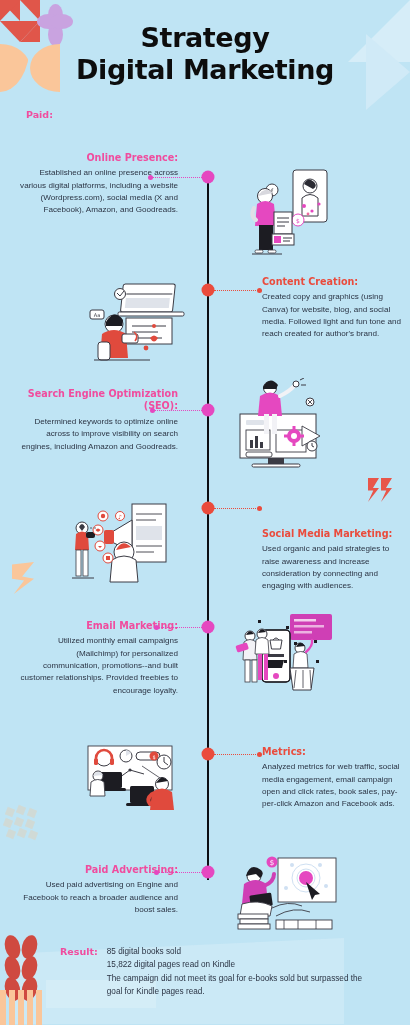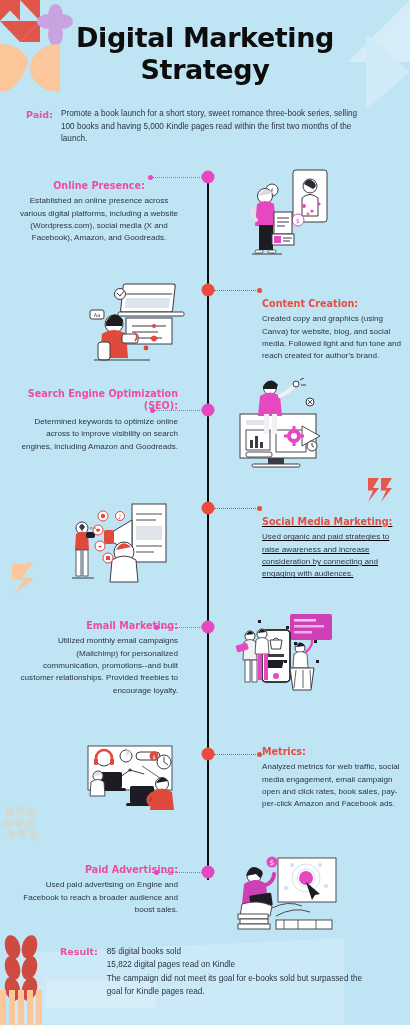--- a/index.html
+++ b/index.html
@@ -246,36 +246,35 @@
 
   <div class="deco stripes">
     <i></i>
       <i></i>
       <i></i>
       <i></i>
       <i></i>
   </div>
 
   <div class="title">
+    <div>Strategy</div>
     <div>Digital Marketing</div>
-    <div>Strategy</div>
   </div>
 
   <div class="goal-row">
     <div class="goal-label">Paid:</div>
-    <div class="goal-text">Promote a book launch for a short story, sweet romance three-book series, selling 100 books and having 5,000 Kindle pages read within the first two months of the launch.</div>
   </div>
 
   <div class="axis"></div>
 
   <div class="node pink" style="top:177px;"></div>
   <div class="connector pinkcap" style="left:150px;top:177px;width:52px;">
     <span class="endcap" style="left:-2px;"></span>
   </div>
-  <div class="step left" style="top:180px;text-align:center;">
+  <div class="step left" style="top:152px;">
     <h3>Online Presence:</h3>
     <p>Established an online presence across various digital platforms, including a website (Wordpress.com), social media (X and Facebook), Amazon, and Goodreads.</p>
   </div>
   <div class="illu" style="left:236px;top:168px;">
     <svg width="105" height="105" viewBox="0 0 105 105">
       <rect x="57" y="2" width="34" height="52" rx="3" fill="#fff" stroke="#3b3b44" stroke-width="1"></rect>
       <circle cx="74" cy="18" r="7" fill="#fff" stroke="#3b3b44" stroke-width="1"></circle>
       <path d="M66 30 q8 -7 16 0 l0 18 -16 0 z" fill="#fff" stroke="#3b3b44" stroke-width="1"></path>
       <path d="M68 16 q4 -8 10 -2 q4 4 -1 7" fill="#2b2b33"></path>
       <circle cx="68" cy="38" r="2" fill="#e548c0"></circle>
@@ -302,21 +301,21 @@
       <line x1="47" y1="70" x2="56" y2="70" stroke="#3b3b44" stroke-width="1"></line>
       <line x1="47" y1="73" x2="54" y2="73" stroke="#3b3b44" stroke-width="1"></line>
       <line x1="16" y1="86" x2="46" y2="86" stroke="#3b3b44" stroke-width="1"></line>
     </svg>
   </div>
 
   <div class="node red" style="top:290px;"></div>
   <div class="connector red" style="left:214px;top:290px;width:46px;">
     <span class="endcap" style="right:-2px;"></span>
   </div>
-  <div class="step right" style="top:298px;">
+  <div class="step right" style="top:276px;">
     <h3>Content Creation:</h3>
     <p>Created copy and graphics (using Canva) for website, blog, and social media. Followed light and fun tone and reach created for author's brand.</p>
   </div>
   <div class="illu" style="left:88px;top:278px;">
     <svg width="108" height="86" viewBox="0 0 108 86">
       <rect x="36" y="6" width="52" height="28" rx="2" fill="#fff" stroke="#3b3b44" stroke-width="1" transform="skewX(-6)"></rect>
       <line x1="40" y1="16" x2="86" y2="16" stroke="#3b3b44" stroke-width="1" transform="skewX(-6)"></line>
       <rect x="40" y="20" width="44" height="10" fill="#dfe3ea" transform="skewX(-6)"></rect>
       <rect x="30" y="34" width="66" height="4" rx="1.5" fill="#fff" stroke="#3b3b44" stroke-width="1"></rect>
       <rect x="38" y="40" width="46" height="26" fill="#fff" stroke="#3b3b44" stroke-width="1"></rect>
@@ -384,21 +383,21 @@
       </g>
       <circle cx="80" cy="68" r="5" fill="#fff" stroke="#3b3b44" stroke-width="1"></circle>
       <path d="M80 65 l0 3 l2 1" stroke="#3b3b44" stroke-width="1" fill="none"></path>
     </svg>
   </div>
 
   <div class="node red" style="top:508px;"></div>
   <div class="connector red" style="left:214px;top:508px;width:46px;">
     <span class="endcap" style="right:-2px;"></span>
   </div>
-  <div class="step right" style="top:516px;text-decoration:underline;">
+  <div class="step right" style="top:528px;">
     <h3>Social Media Marketing:</h3>
     <p>Used organic and paid strategies to raise awareness and increase consideration by connecting and engaging with audiences.</p>
   </div>
   <div class="illu" style="left:68px;top:500px;">
     <svg width="112" height="88" viewBox="0 0 112 88">
       <rect x="64" y="4" width="34" height="58" fill="#fff" stroke="#3b3b44" stroke-width="1"></rect>
       <line x1="68" y1="14" x2="94" y2="14" stroke="#3b3b44" stroke-width="0.9"></line>
       <line x1="68" y1="20" x2="88" y2="20" stroke="#3b3b44" stroke-width="0.9"></line>
       <rect x="68" y="26" width="26" height="14" fill="#dfe3ea"></rect>
       <line x1="68" y1="46" x2="94" y2="46" stroke="#3b3b44" stroke-width="0.9"></line>

